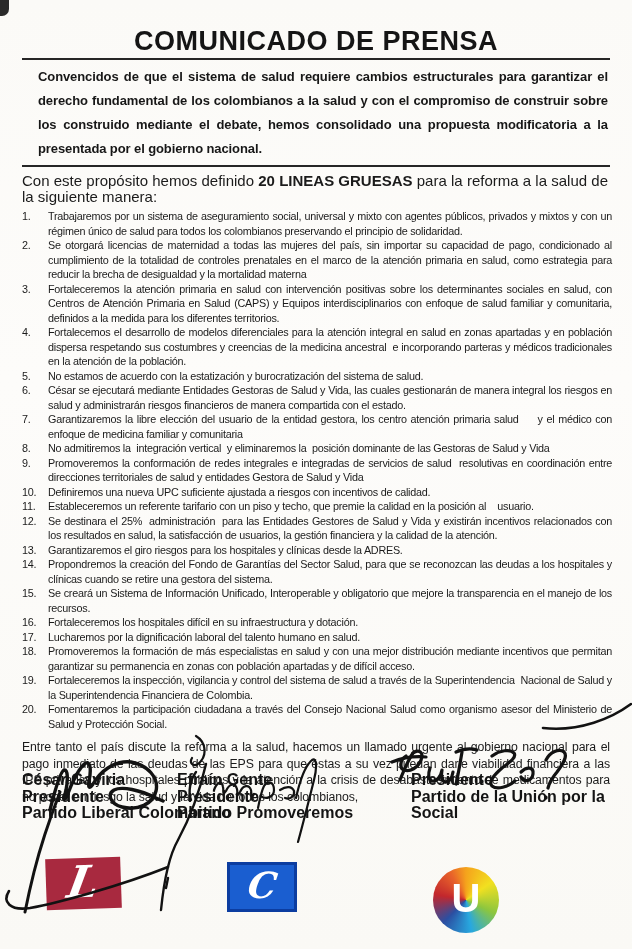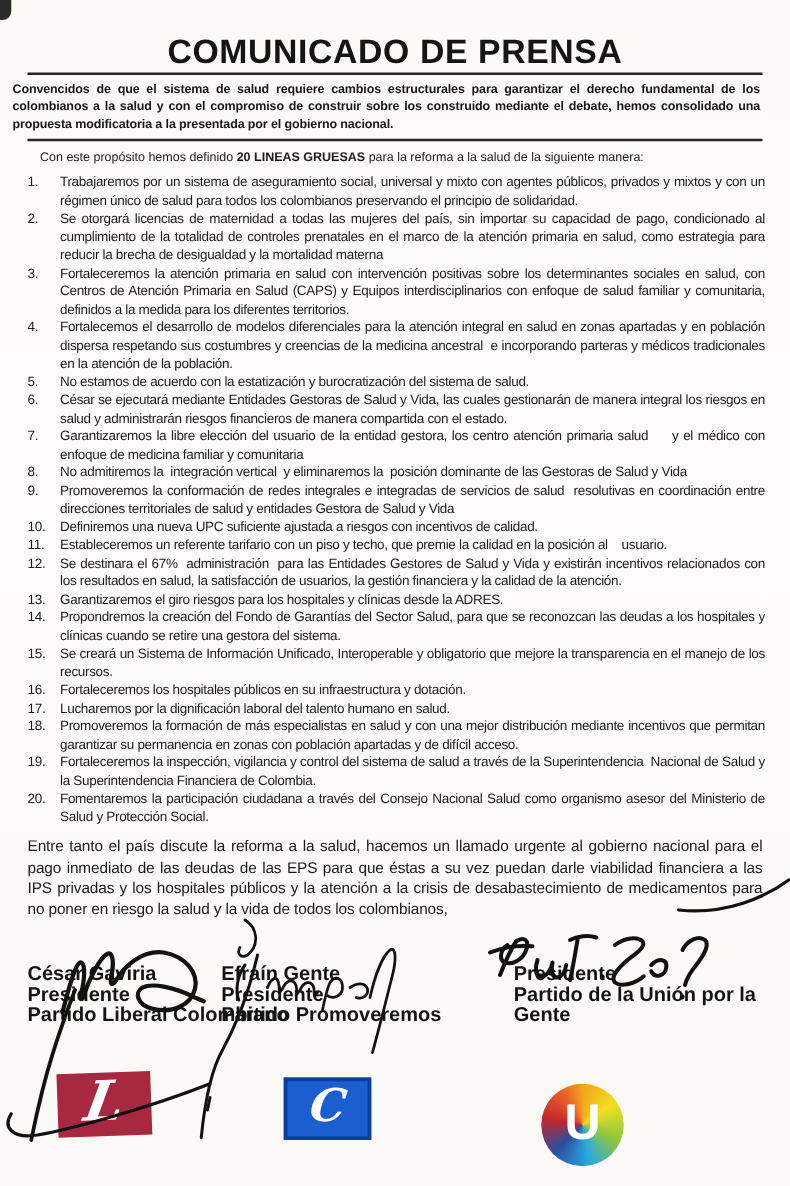--- a/index.html
+++ b/index.html
@@ -7,24 +7,24 @@
   .page{
     position:relative;width:632px;height:949px;
     background:linear-gradient(180deg,#fbfaf7 0%,#fdfcfa 40%,#faf9f5 100%);
     font-family:"Liberation Sans",sans-serif;color:#1b1b1b;overflow:hidden;
   }
   .corner-mark{position:absolute;left:0;top:0;width:9px;height:16px;background:#2a2a2a;border-bottom-right-radius:7px;}
   .title{margin:26px 22px 0;text-align:center;font-size:27px;font-weight:700;letter-spacing:.5px;line-height:30px;color:#151515;}
   .rule{border:none;border-top:2px solid #262626;margin:2px 22px 0;}
   .rule2{margin-top:4px;}
   .intro{
-    margin:5px 24px 0 10px;font-size:10px;font-weight:700;line-height:14px;
+    margin:5px 24px 0 38px;font-size:13px;font-weight:700;line-height:24px;
     text-align:justify;letter-spacing:-.1px;color:#171717;
   }
-  .purpose{margin:6px 24px 0 32px;font-size:10px;line-height:16px;text-align:justify;}
+  .purpose{margin:6px 24px 0 22px;font-size:15px;line-height:16px;text-align:justify;}
   .purpose b{font-weight:700;}
   ol.lines{
     margin:4px 20px 0 22px;padding:0 0 0 26px;list-style:none;counter-reset:item;
     font-size:10.8px;line-height:14.5px;letter-spacing:-.25px;text-align:justify;
   }
   ol.lines li{counter-increment:item;position:relative;white-space:pre-wrap;}
   ol.lines li::before{content:counter(item) ".";position:absolute;left:-26px;width:22px;}
   .closing{margin:8px 22px 0;font-size:12.3px;line-height:16.6px;text-align:justify;letter-spacing:-.1px;}
   
   .sig-col{position:absolute;top:772px;line-height:16.5px;font-size:16px;font-weight:700;color:#141414;}
@@ -63,46 +63,46 @@
     <li>Se otorgará licencias de maternidad a todas las mujeres del país, sin importar su capacidad de pago, condicionado al cumplimiento de la totalidad de controles prenatales en el marco de la atención primaria en salud, como estrategia para reducir la brecha de desigualdad y la mortalidad materna</li>
     <li>Fortaleceremos la atención primaria en salud con intervención positivas sobre los determinantes sociales en salud, con Centros de Atención Primaria en Salud (CAPS) y Equipos interdisciplinarios con enfoque de salud familiar y comunitaria, definidos a la medida para los diferentes territorios.</li>
     <li>Fortalecemos el desarrollo de modelos diferenciales para la atención integral en salud en zonas apartadas y en población dispersa respetando sus costumbres y creencias de la medicina ancestral  e incorporando parteras y médicos tradicionales en la atención de la población.</li>
     <li>No estamos de acuerdo con la estatización y burocratización del sistema de salud.</li>
     <li>César se ejecutará mediante Entidades Gestoras de Salud y Vida, las cuales gestionarán de manera integral los riesgos en salud y administrarán riesgos financieros de manera compartida con el estado.</li>
     <li>Garantizaremos la libre elección del usuario de la entidad gestora, los centro atención primaria salud     y el médico con enfoque de medicina familiar y comunitaria</li>
     <li>No admitiremos la  integración vertical  y eliminaremos la  posición dominante de las Gestoras de Salud y Vida</li>
     <li>Promoveremos la conformación de redes integrales e integradas de servicios de salud  resolutivas en coordinación entre direcciones territoriales de salud y entidades Gestora de Salud y Vida</li>
     <li>Definiremos una nueva UPC suficiente ajustada a riesgos con incentivos de calidad.</li>
     <li>Estableceremos un referente tarifario con un piso y techo, que premie la calidad en la posición al    usuario.</li>
-    <li>Se destinara el 67%  administración  para las Entidades Gestores de Salud y Vida y existirán incentivos relacionados con los resultados en salud, la satisfacción de usuarios, la gestión financiera y la calidad de la atención.</li>
+    <li>Se destinara el 25%  administración  para las Entidades Gestores de Salud y Vida y existirán incentivos relacionados con los resultados en salud, la satisfacción de usuarios, la gestión financiera y la calidad de la atención.</li>
     <li>Garantizaremos el giro riesgos para los hospitales y clínicas desde la ADRES.</li>
     <li>Propondremos la creación del Fondo de Garantías del Sector Salud, para que se reconozcan las deudas a los hospitales y clínicas cuando se retire una gestora del sistema.</li>
     <li>Se creará un Sistema de Información Unificado, Interoperable y obligatorio que mejore la transparencia en el manejo de los recursos.</li>
-    <li>Fortaleceremos los hospitales públicos en su infraestructura y dotación.</li>
+    <li>Fortaleceremos los hospitales difícil en su infraestructura y dotación.</li>
     <li>Lucharemos por la dignificación laboral del talento humano en salud.</li>
     <li>Promoveremos la formación de más especialistas en salud y con una mejor distribución mediante incentivos que permitan garantizar su permanencia en zonas con población apartadas y de difícil acceso.</li>
     <li>Fortaleceremos la inspección, vigilancia y control del sistema de salud a través de la Superintendencia  Nacional de Salud y la Superintendencia Financiera de Colombia.</li>
     <li>Fomentaremos la participación ciudadana a través del Consejo Nacional Salud como organismo asesor del Ministerio de Salud y Protección Social.</li>
   </ol>
 
   <div class="closing">Entre tanto el país discute la reforma a la salud, hacemos un llamado urgente al gobierno nacional para el pago inmediato de las deudas de las EPS para que éstas a su vez puedan darle viabilidad financiera a las IPS privadas y los hospitales públicos y la atención a la crisis de desabastecimiento de medicamentos para no poner en riesgo la salud y la vida de todos los colombianos,</div>
 
   <div class="sig-col col-1">
     <div class="name">César Gaviria</div>
     <div class="role">Presidente</div>
     <div class="party">Partido Liberal Colombiano</div>
   </div>
   <div class="sig-col col-2">
     <div class="name">Efraín Gente</div>
     <div class="role">Presidente</div>
     <div class="party">Partido Promoveremos</div>
   </div>
   <div class="sig-col col-3">
     <div class="role">Presidente</div>
-    <div class="party">Partido de la Unión por la Gente</div>
+    <div class="party">Partido de la Unión por la Social</div>
   </div>
 
   <div class="logo logo-liberal" style="background: rgb(168, 41, 63);">
     <span class="letter">L</span>
   </div>
   <div class="logo logo-conservador" style="background: rgb(26, 94, 208);">
     <span class="letter">C</span>
   </div>
   <div class="logo logo-u">
     <span class="letter">U</span>

